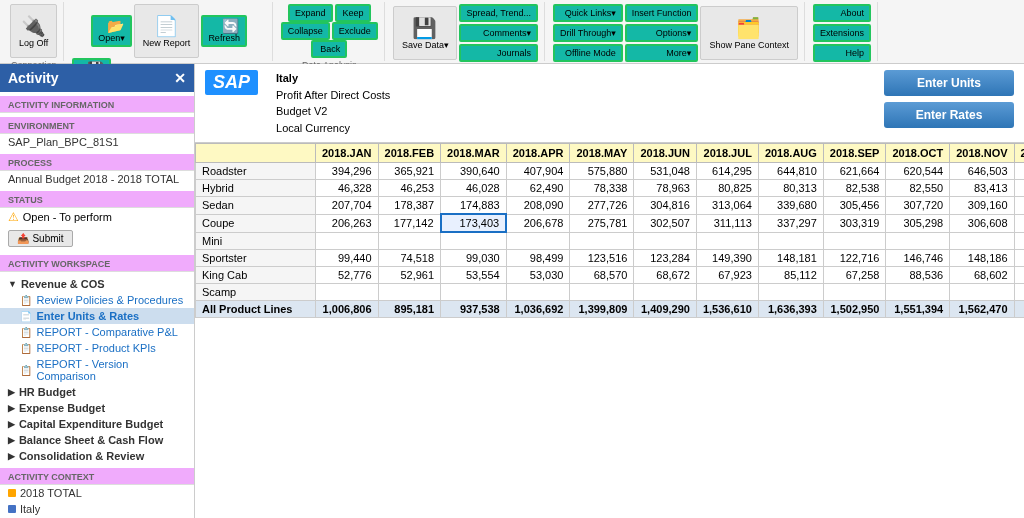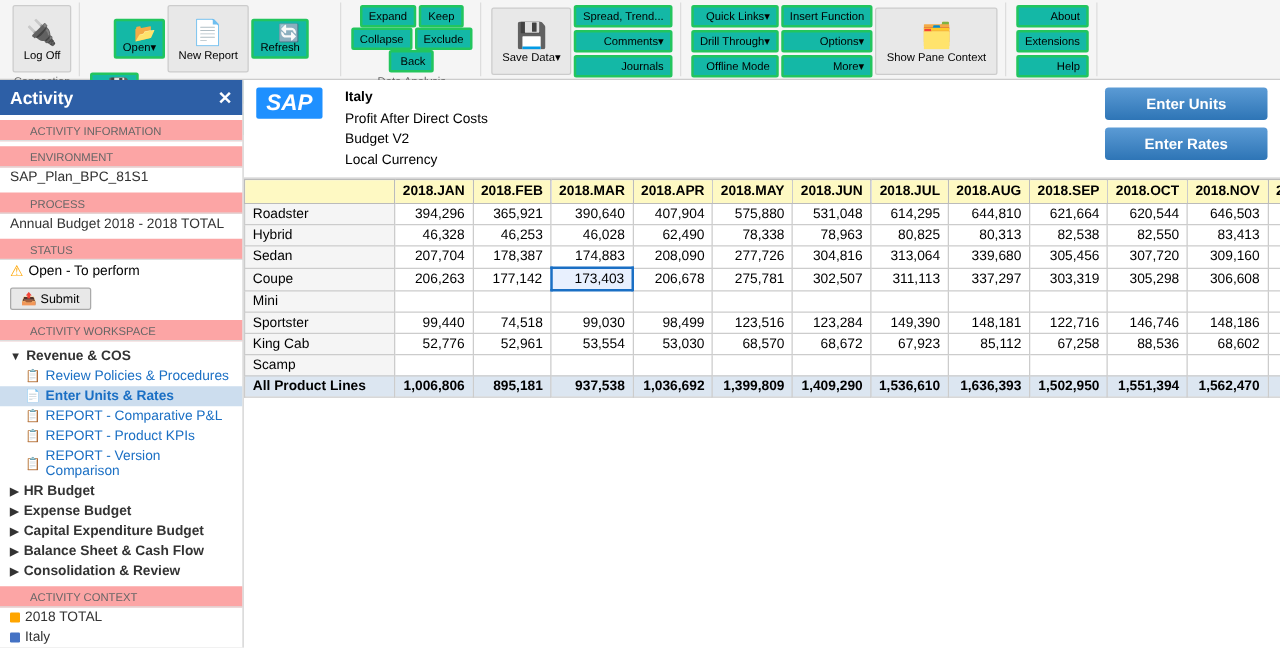--- a/index.html
+++ b/index.html
@@ -17,21 +17,21 @@
     .ribbon-btn-lg .icon { font-size: 20px; }
     .ribbon-btn-lg .lbl { font-size: 9px; text-align: right; }
 
     
     .main-layout { display: flex; height: calc(518px - 64px); }
 
     
     .sidebar { width: 195px; background: #fff; border-right: 1px solid #ccc; display: flex; flex-direction: column; overflow: hidden; font-size: 11px; }
     .sidebar-title { background: #2d5fa6; color: white; padding: 6px 8px; font-size: 14px; font-weight: bold; display: flex; justify-content: space-between; align-items: center; }
     .sidebar-close { cursor: pointer; font-size: 14px; }
-    .sidebar-section-header { font-size: 9px; font-weight: normal; color: #666; padding: 4px 24px 2px; background: #fca5a5; border-bottom: 1px solid #ddd; margin-top: 4px; }
+    .sidebar-section-header { font-size: 9px; font-weight: bold; color: #666; padding: 4px 8px 2px; background: #f0abfc; border-bottom: 1px solid #ddd; margin-top: 4px; }
     .sidebar-item { padding: 2px 8px; font-size: 11px; color: #333; }
     .sidebar-status { padding: 2px 8px; display: flex; align-items: center; gap: 4px; }
     .status-icon { color: orange; font-size: 12px; }
     .sidebar-submit { margin: 4px 8px; }
     .submit-btn { background: #e8e8e8; border: 1px solid #aaa; border-radius: 2px; padding: 2px 8px; font-size: 10px; cursor: pointer; display: flex; align-items: center; gap: 3px; }
     .workspace-section { margin-top: 4px; }
     .workspace-item { padding: 2px 8px; font-size: 11px; color: #1a6fc4; cursor: pointer; display: flex; align-items: center; gap: 4px; }
     .workspace-item.selected { background: #cde; font-weight: bold; }
     .workspace-item .wi-icon { font-size: 10px; }
     .workspace-group { padding: 2px 8px; font-size: 11px; color: #333; cursor: pointer; display: flex; align-items: center; gap: 4px; font-weight: bold; }

